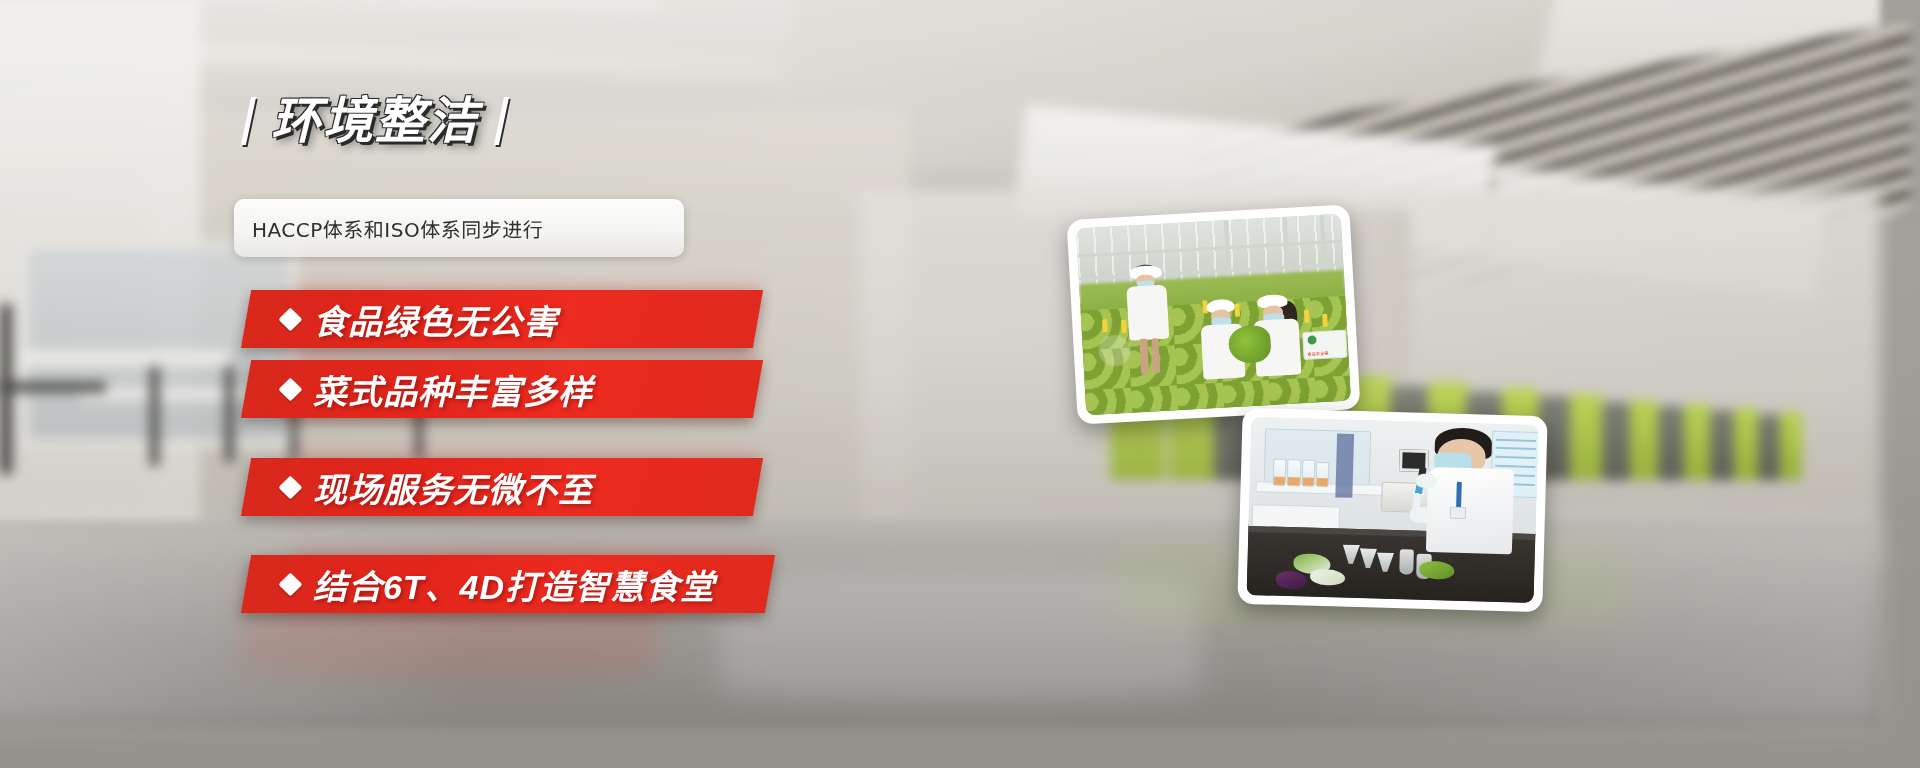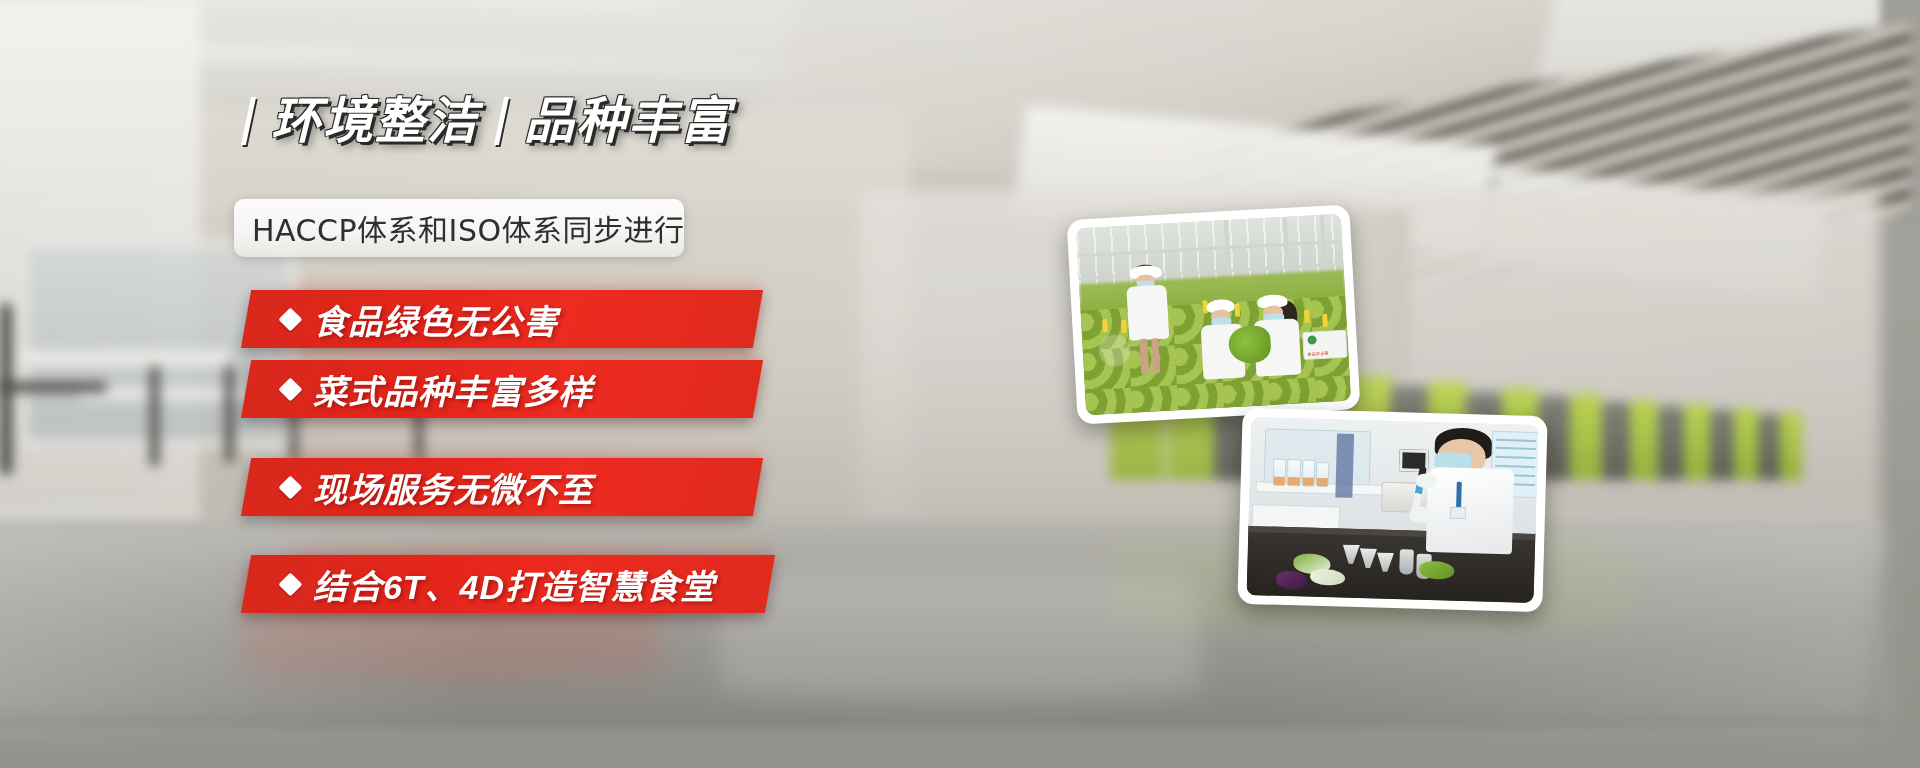--- a/index.html
+++ b/index.html
@@ -164,21 +164,21 @@
     position:absolute;left:234px;top:199px;
     width:450px;height:58px;
     border-radius:10px;
     background:linear-gradient(180deg,rgba(255,255,255,.93) 0%,rgba(250,250,249,.88) 55%,rgba(236,235,231,.8) 100%);
     box-shadow:0 2px 10px rgba(0,0,0,.18);
     display:flex;align-items:center;
     padding-left:18px;
     box-sizing:border-box;
   }
   .subtitle span{
-    font-size:30px;color:#2f2f2e;letter-spacing:.5px;white-space:nowrap;
+    font-size:20px;color:#2f2f2e;letter-spacing:.5px;white-space:nowrap;
     font-family:"DejaVu Sans","Liberation Sans",sans-serif;
   }
 
   
   .rows{position:absolute;left:0;top:0;width:100%;height:100%;}
   .red-row{
     position:absolute;
     height:58px;
     background:linear-gradient(100deg,#d8281c 0%,#e3251b 35%,#ed2b20 62%,#e02a1e 100%);
     box-shadow:0 5px 13px rgba(0,0,0,.3);
@@ -375,21 +375,20 @@
 
       <div class="bg-layer bg-floor-gloss"></div>
     </div>
     <div class="bg-layer bg-haze"></div>
   </div>
 
   <div class="headline">
     <span class="bar"></span>
     <span class="seg">环境整洁</span>
     <span class="bar"></span>
-    <span class="seg">品种丰富</span>
   </div>
 
   <div class="subtitle">
     <span>HACCP体系和ISO体系同步进行</span>
   </div>
 
   <div class="rows">
 
     <div class="red-echo" style="left:286px;top:284px;width:470px;height:66px;opacity:.35;"></div>
     <div class="red-row r1">

